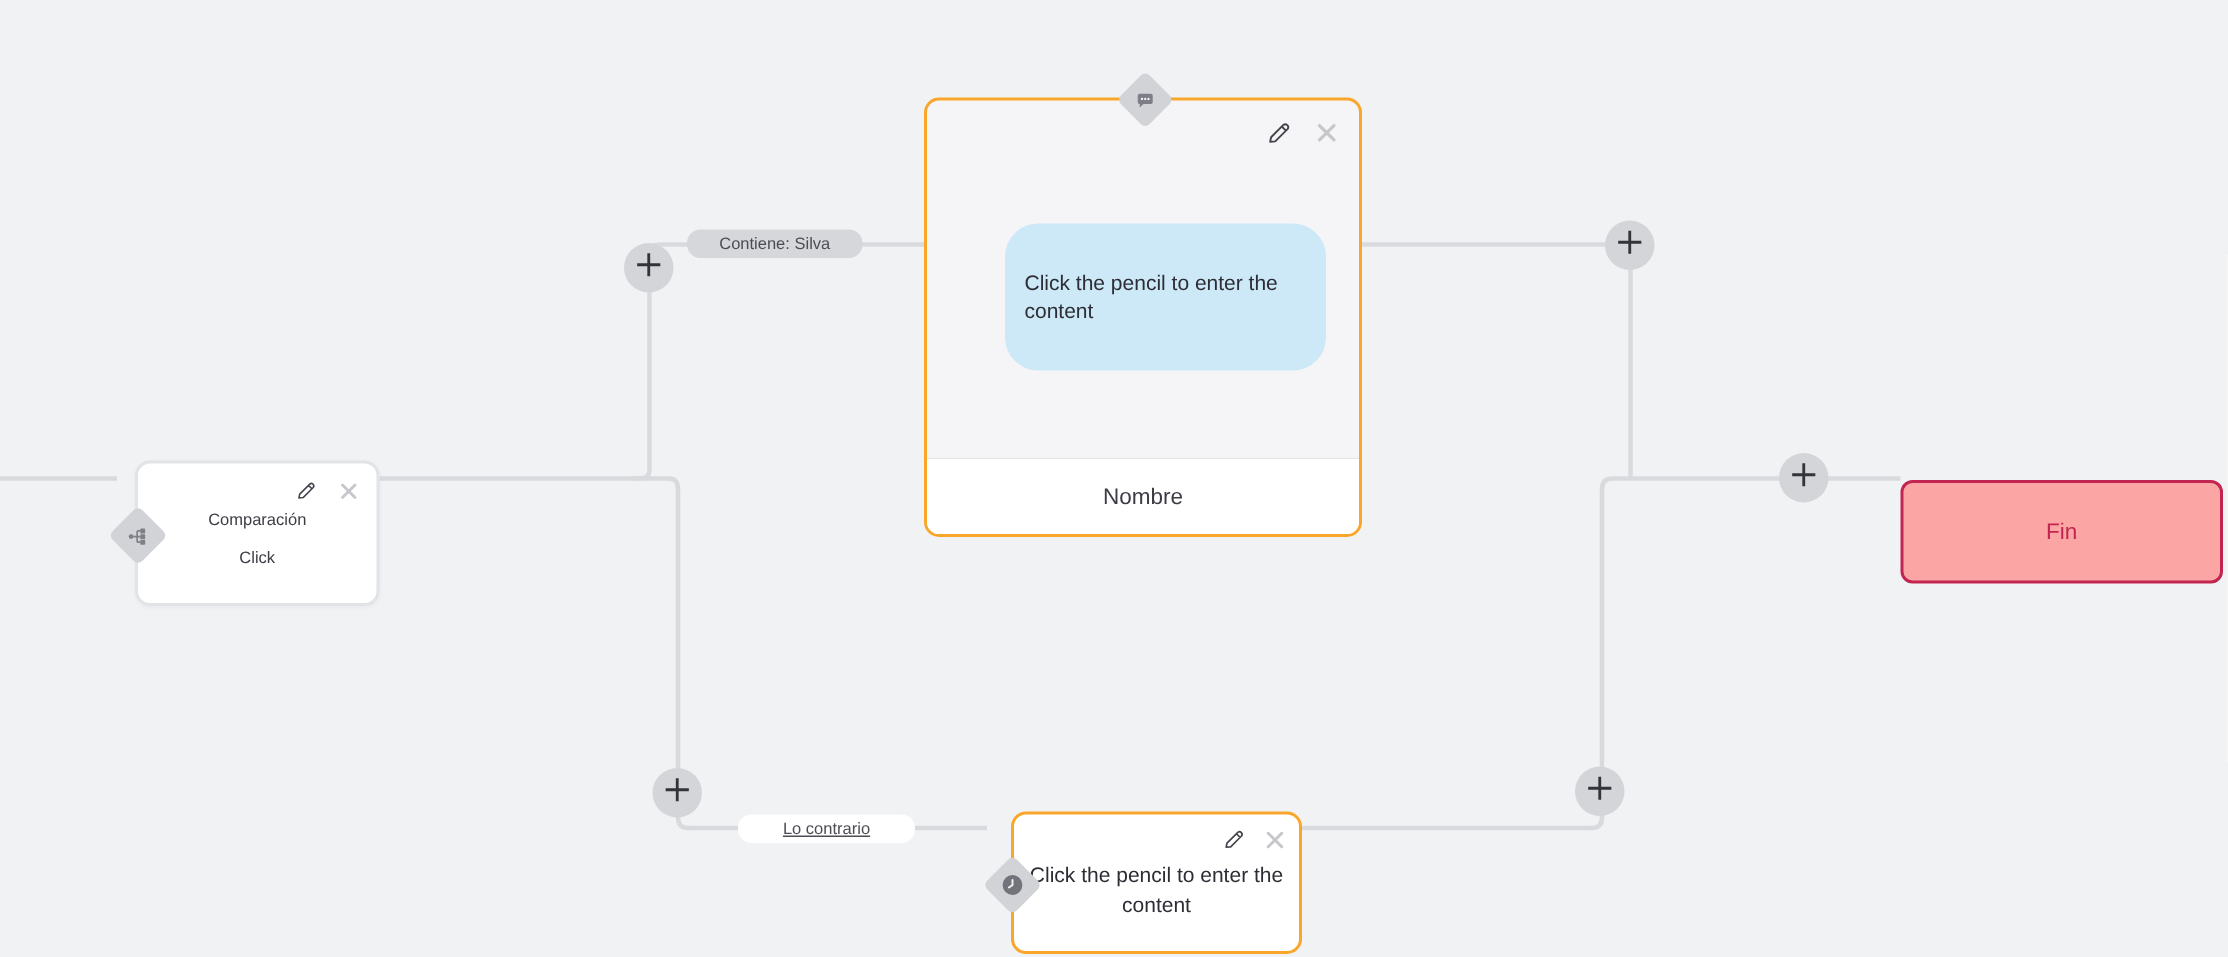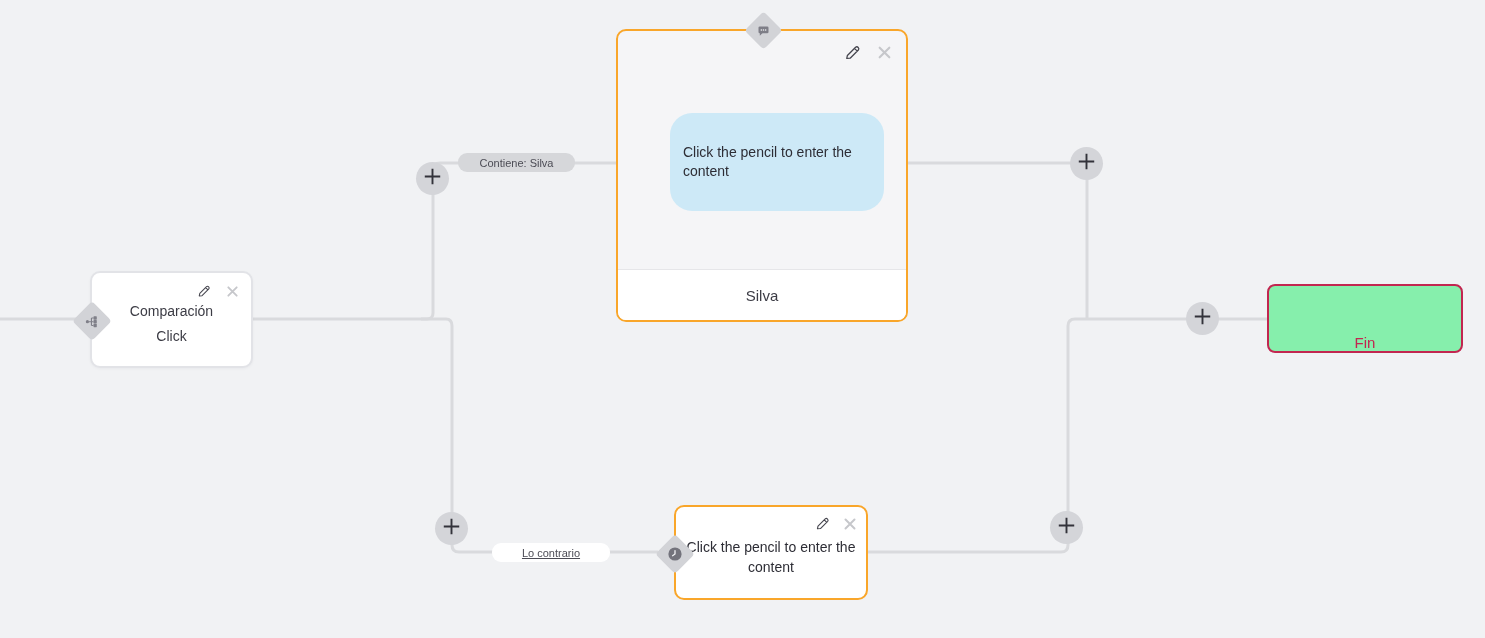--- a/index.html
+++ b/index.html
@@ -3,29 +3,29 @@
 <meta charset="utf-8">
 <style>
   html,body{margin:0;padding:0;}
   .canvas{
     position:relative;width:1485px;height:638px;background:#f1f2f4;
     overflow:hidden;font-family:"Liberation Sans",sans-serif;
   }
   .wires{position:absolute;left:0;top:0;}
   .wires path{stroke:#d9dadd;stroke-width:3;fill:none;}
 
-  .node{position:absolute;box-sizing:border-box;border-radius:10px;}
+  .node{position:absolute;box-sizing:border-box;border-radius:10px;margin-top:36px;}
 
   
   .condition{
     left:90px;top:271px;width:163px;height:97px;background:#ffffff;
     border:2px solid #e2e3e7;box-shadow:0 1px 3px rgba(30,30,40,.04);
   }
   .cond-text{position:absolute;top:26px;left:0;width:100%;text-align:center;
-    font-size:14px;color:#3c3c45;line-height:25px;}
+    font-size:11px;color:#3c3c45;line-height:25px;}
 
   
   .message{
     left:616px;top:29px;width:292px;height:293px;background:#f5f5f7;
     border:2px solid #f9a62a;display:flex;flex-direction:column;
   }
   .msg-body{flex:1;position:relative;border-radius:8px 8px 0 0;}
   .bubble{
     position:absolute;left:52px;top:82px;width:214px;height:98px;
     background:#cde9f7;border-radius:22px;box-sizing:border-box;
@@ -41,23 +41,23 @@
   
   .fallback{
     left:674px;top:505px;width:194px;height:95px;background:#ffffff;
     border:2px solid #f9a62a;
   }
   .fb-text{position:absolute;top:30px;left:0;width:100%;text-align:center;
     font-size:14px;line-height:20px;color:#2d2d35;padding:0 8px;box-sizing:border-box;}
 
   
   .end{
-    left:1267px;top:284px;width:196px;height:69px;background:#86efac;
+    left:1267px;top:284px;width:215px;height:69px;background:#fca5a5;
     border:2px solid #c22650;border-radius:8px;
-    display:flex;align-items:flex-end;justify-content:center;
+    display:flex;align-items:center;justify-content:center;
     font-size:15px;color:#c22650;
   }
 
   
   .actions{position:absolute;top:11px;right:12px;display:flex;gap:15px;align-items:center;z-index:3;}
   .message .actions{top:13px;right:14px;gap:16px;}
   .fallback .actions{top:9px;right:9px;gap:13px;}
   .icon-btn{display:inline-flex;cursor:pointer;}
 
   
@@ -179,21 +179,21 @@
             <path d="M2.5 2.5 L11.5 11.5 M11.5 2.5 L2.5 11.5" stroke="#c6c7cb" stroke-width="2" stroke-linecap="round"></path>
           </svg>
       </span>
     </div>
     <div class="msg-body">
       <div class="bubble">
         <span>Click the pencil to enter the content</span>
       </div>
     </div>
     <div class="msg-footer">
-      <span>Silva</span>
+      <span>Nombre</span>
     </div>
   </div>
 
   <div class="node fallback">
     <div class="diamond">
       <span class="d-inner">
         <svg width="16" height="16" viewBox="0 0 16 16">
           <circle cx="8" cy="8" r="6.6" fill="#73737c"></circle>
           <path d="M8 4.6 V8 L5.6 9.7" stroke="#f1f2f4" stroke-width="1.3" fill="none" stroke-linecap="round"></path>
         </svg>

